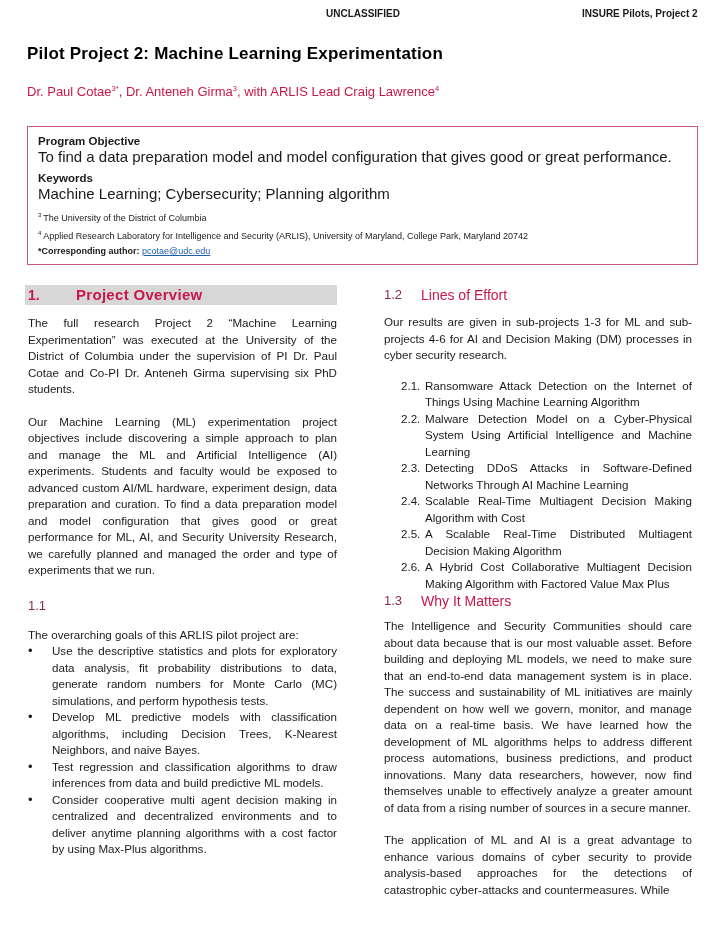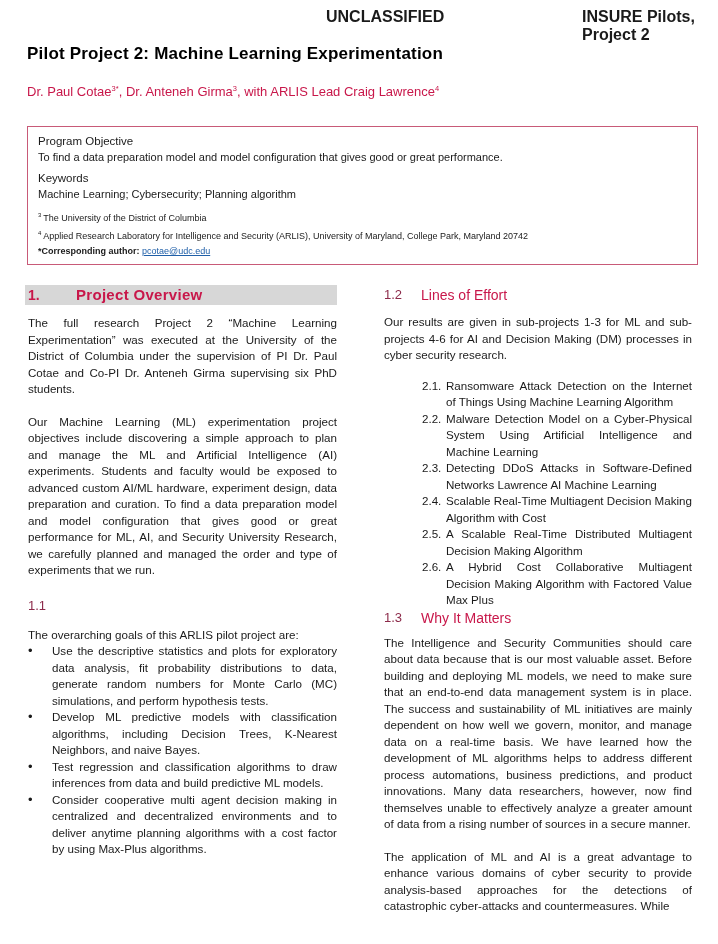--- a/index.html
+++ b/index.html
@@ -1,29 +1,29 @@
 <!DOCTYPE html>
 <html><head>
 <meta charset="utf-8">
 <style>
   * { box-sizing: border-box; margin: 0; padding: 0; }
   html, body { width: 718px; height: 944px; background: #ffffff; overflow: hidden; }
   body { position: relative; font-family: "Liberation Sans", sans-serif; color: #1a1a1a; }
 
-  .running-header { position: absolute; top: 8px; left: 0; width: 718px; height: 14px; font-size: 16px; font-weight: bold; }
+  .running-header { position: absolute; top: 8px; left: 0; width: 718px; height: 14px; font-size: 10px; font-weight: bold; }
   .running-header .center { position: absolute; left: 326px; top: 0; }
   .running-header .right { position: absolute; left: 582px; top: 0; }
 
   .title { position: absolute; left: 27px; top: 44px; font-size: 17px; font-weight: bold; color: #000000; letter-spacing: 0.2px; }
   .authors { position: absolute; left: 27px; top: 84px; font-size: 13px; color: #c8174a; }
   .authors sup { font-size: 7.5px; vertical-align: super; }
 
   .objective-box { position: absolute; left: 27px; top: 126px; width: 671px; height: 139px; border: 1.5px solid #c85a78; padding: 7px 10px; }
-  .ob-h { font-size: 11.5px; font-weight: normal; line-height: 15px; }
-  .ob-t { font-size: 11px; line-height: 16px; margin-bottom: 6px; }
+  .ob-h { font-size: 11.5px; font-weight: bold; line-height: 15px; }
+  .ob-t { font-size: 15px; line-height: 16px; margin-bottom: 6px; }
   .ob-fn { font-size: 9px; line-height: 15px; }
   .ob-fn sup { font-size: 6px; vertical-align: super; margin-right: 2px; }
   .ob-fn a { color: #1f5fa8; text-decoration: underline; }
 
   .col { position: absolute; font-size: 11.6px; line-height: 16.5px; text-align: justify; }
   .col-left { left: 28px; top: 285px; width: 309px; }
   .col-right { left: 384px; top: 285px; width: 308px; }
 
   .h1-bar { background: #d7d7d7; height: 20px; margin-left: -3px; width: 312px; display: flex; align-items: center; padding-left: 3px; margin-bottom: 10px; }
   .h1-num { color: #c8174a; font-weight: bold; font-size: 14px; width: 48px; }
@@ -32,21 +32,21 @@
   .h2 { display: flex; color: #c8174a; font-size: 14px; line-height: 18px; }
   .h2 .num { width: 37px; color: #8c2a4a; font-size: 13px; }
 
   .para { margin-bottom: 16px; }
   .para-tight { margin-bottom: 0; }
 
   .bullets { list-style: none; }
   .bullets li { position: relative; padding-left: 24px; }
   .bullets li::before { content: "\2022"; position: absolute; left: 0; top: 0; font-size: 13px; }
 
-  .numlist { list-style: none; margin-left: 38px; }
+  .numlist { list-style: none; margin-left: 17px; }
   .numlist li { position: relative; padding-left: 24px; }
   .numlist .n { position: absolute; left: 0; top: 0; }
 </style>
 </head>
 <body>
 
 <div class="running-header">
   <span class="center">UNCLASSIFIED</span>
   <span class="right">INSURE Pilots, Project 2</span>
 </div>
@@ -94,21 +94,21 @@
 
 <div class="col col-right">
   <div class="h2" style="margin-bottom:10px;margin-top:1px">
     <span class="num">1.2</span>
     <span>Lines of Effort</span>
   </div>
   <p class="para" style="margin-bottom:14px">Our results are given in sub-projects 1-3 for ML and sub-projects 4-6 for AI and Decision Making (DM) processes in cyber security research.</p>
   <ol class="numlist">
     <li><span class="n">2.1.</span><span>Ransomware Attack Detection on the Internet of Things Using Machine Learning Algorithm</span></li>
     <li><span class="n">2.2.</span><span>Malware Detection Model on a Cyber-Physical System Using Artificial Intelligence and Machine Learning</span></li>
-    <li><span class="n">2.3.</span><span>Detecting DDoS Attacks in Software-Defined Networks Lawrence AI Machine Learning</span></li>
+    <li><span class="n">2.3.</span><span>Detecting DDoS Attacks in Software-Defined Networks Through AI Machine Learning</span></li>
     <li><span class="n">2.4.</span><span>Scalable Real-Time Multiagent Decision Making Algorithm with Cost</span></li>
     <li><span class="n">2.5.</span><span>A Scalable Real-Time Distributed Multiagent Decision Making Algorithm</span></li>
     <li><span class="n">2.6.</span><span>A Hybrid Cost Collaborative Multiagent Decision Making Algorithm with Factored Value Max Plus</span></li>
   </ol>
 
   <div class="h2" style="margin-bottom:8px">
     <span class="num">1.3</span>
     <span>Why It Matters</span>
   </div>
   <p class="para">The Intelligence and Security Communities should care about data because that is our most valuable asset. Before building and deploying ML models, we need to make sure that an end-to-end data management system is in place. The success and sustainability of ML initiatives are mainly dependent on how well we govern, monitor, and manage data on a real-time basis. We have learned how the development of ML algorithms helps to address different process automations, business predictions, and product innovations. Many data researchers, however, now find themselves unable to effectively analyze a greater amount of data from a rising number of sources in a secure manner.</p>

